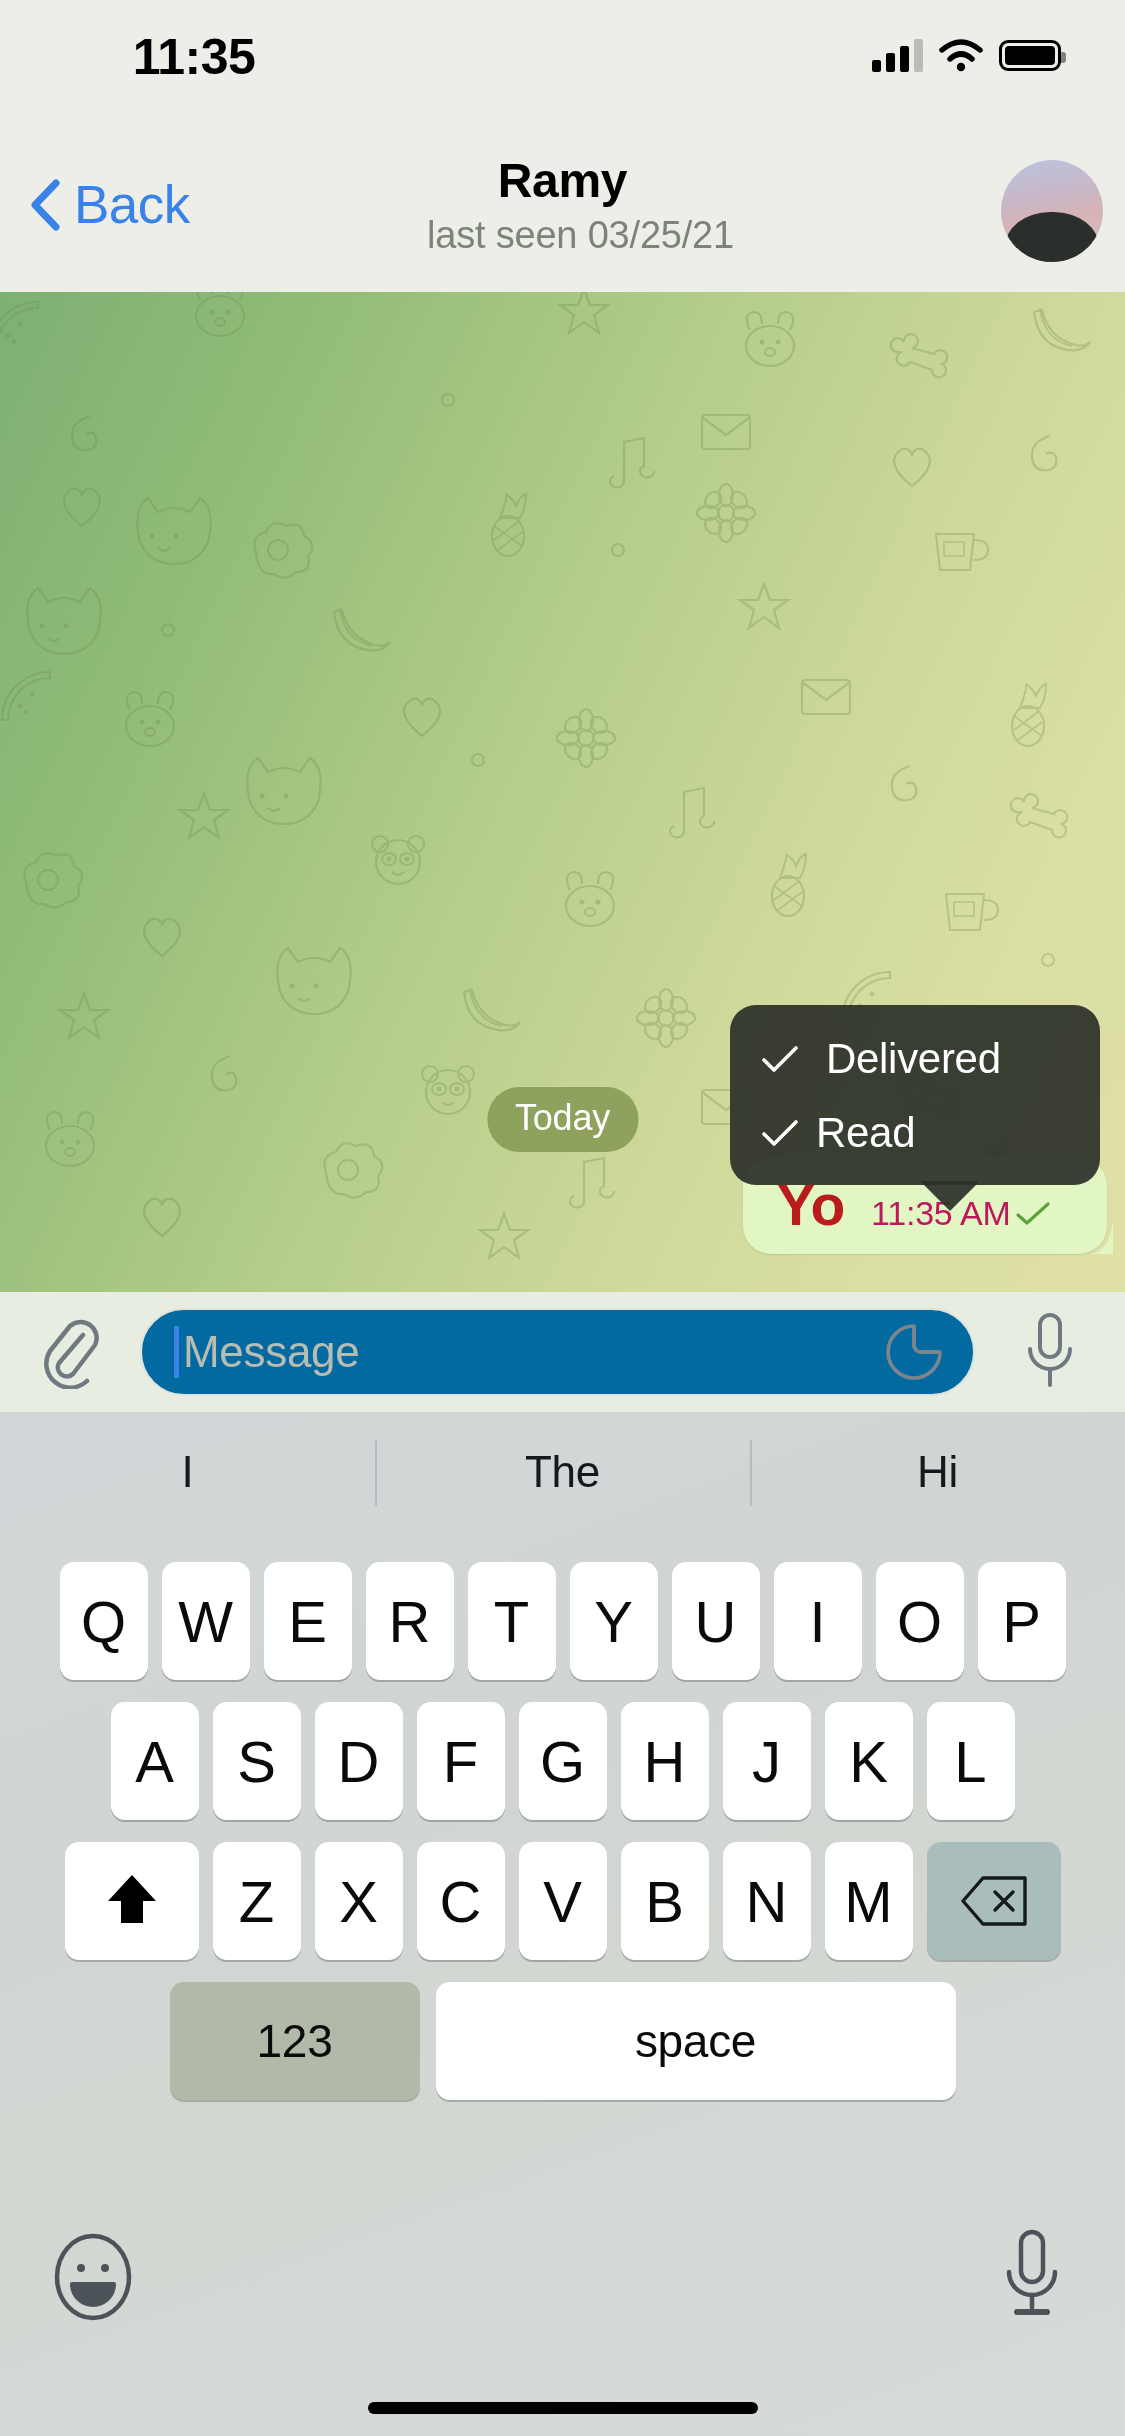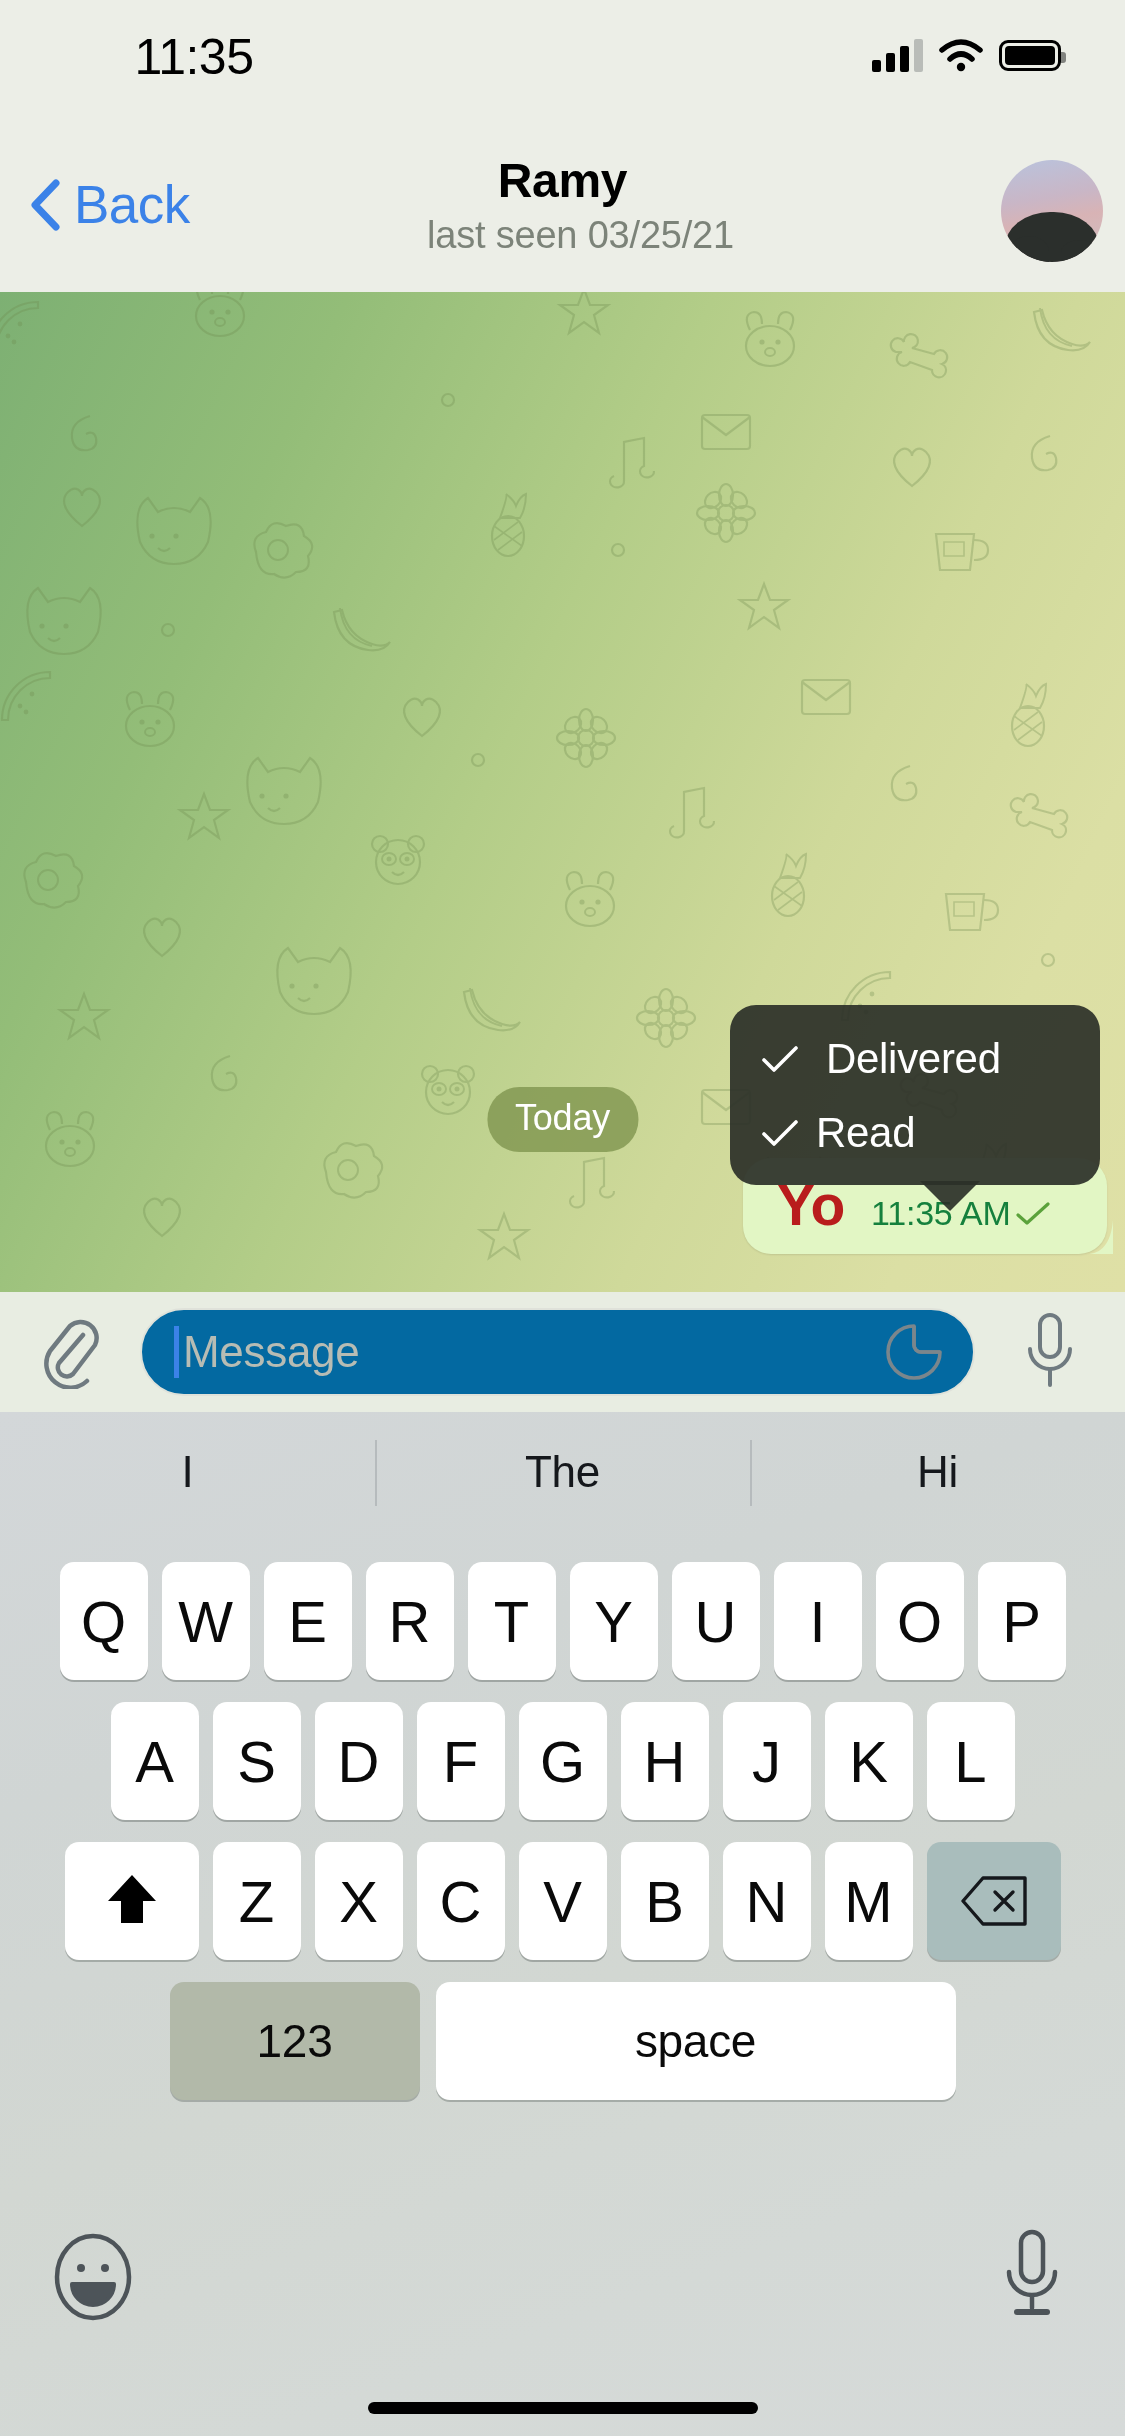--- a/index.html
+++ b/index.html
@@ -23,21 +23,21 @@
     position: absolute; top: 0; left: 0;
     width: 1125px; height: 132px;
     background: #eceee7;
     z-index: 40;
   }
   #status-time {
     position: absolute;
     left: 84px; top: 28px;
     width: 220px;
     font-size: 50px;
-    font-weight: 400;
+    font-weight: 700;
     letter-spacing: -0.5px;
     color: #000;
     text-align: center;
   }
   #status-icons {
     position: absolute;
     right: 64px; top: 38px;
     display: flex; align-items: center; gap: 16px;
   }
   .sig-bars { display: flex; align-items: flex-end; gap: 5px; height: 34px; }
@@ -165,21 +165,21 @@
     background: #e2f6c4;
     clip-path: path("M0,34 C14,34 24,24 26,0 L26,34 Z");
   }
   #message-text {
     font-size: 57px; color: #b91c1c; letter-spacing: -0.3px; font-weight: bold;
   }
   #message-meta {
     display: flex; align-items: center; gap: 4px;
     color: #5ba23b;
   }
-  #message-time { font-size: 34px; color: #15803d; letter-spacing: -0.2px; }
+  #message-time { font-size: 34px; color: #be185d; letter-spacing: -0.2px; }
   #message-check { width: 36px; height: 26px; }
 
   
   #status-tooltip {
     position: absolute;
     right: 25px; top: 1005px;
     background: rgba(43,48,40,0.92);
     border-radius: 26px;
     padding: 24px 30px 22px 30px;
     z-index: 20;

